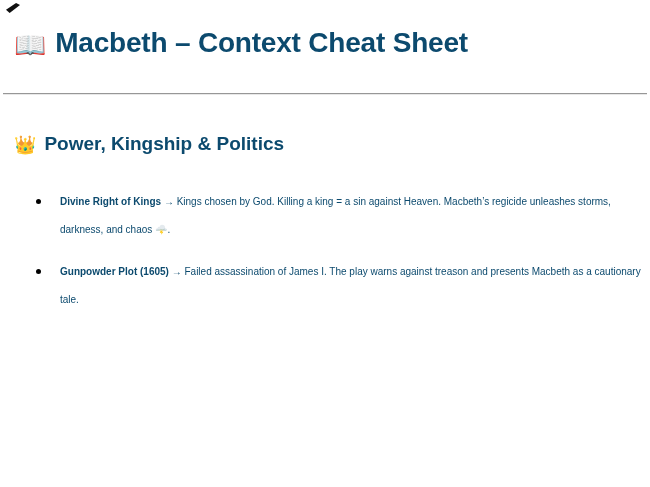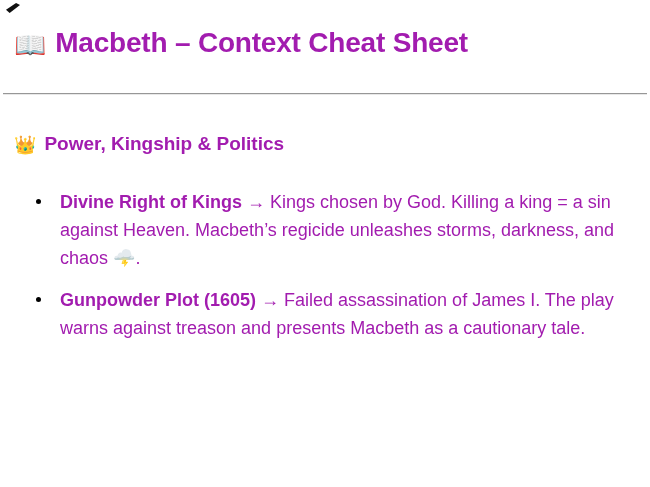--- a/index.html
+++ b/index.html
@@ -2,21 +2,21 @@
 <html><head>
 <meta charset="utf-8">
 <style>
   * { box-sizing: border-box; }
   html, body { margin: 0; padding: 0; background: #ffffff; }
   .page {
     position: relative;
     width: 650px;
     height: 487px;
     background: #ffffff;
-    color: #a21caf;
+    color: #0c4a6e;
     font-family: "Liberation Sans", "DejaVu Sans", sans-serif;
     padding: 26px 5px 0 14px;
     overflow: hidden;
   }
   .corner-mark {
     position: absolute;
     left: 6px;
     top: 3px;
     width: 14px;
     height: 10px;
@@ -56,21 +56,21 @@
     vertical-align: -1px;
     font-weight: normal;
   }
   ul.context-list {
     list-style: none;
     margin: 30px 0 0 0;
     padding: 0 0 0 46px;
   }
   ul.context-list li {
     position: relative;
-    font-size: 18px;
+    font-size: 10px;
     line-height: 28px;
     margin: 14px 0 14px 0;
   }
   ul.context-list li::before {
     content: "";
     position: absolute;
     left: -24px;
     top: 11px;
     width: 5px;
     height: 5px;

